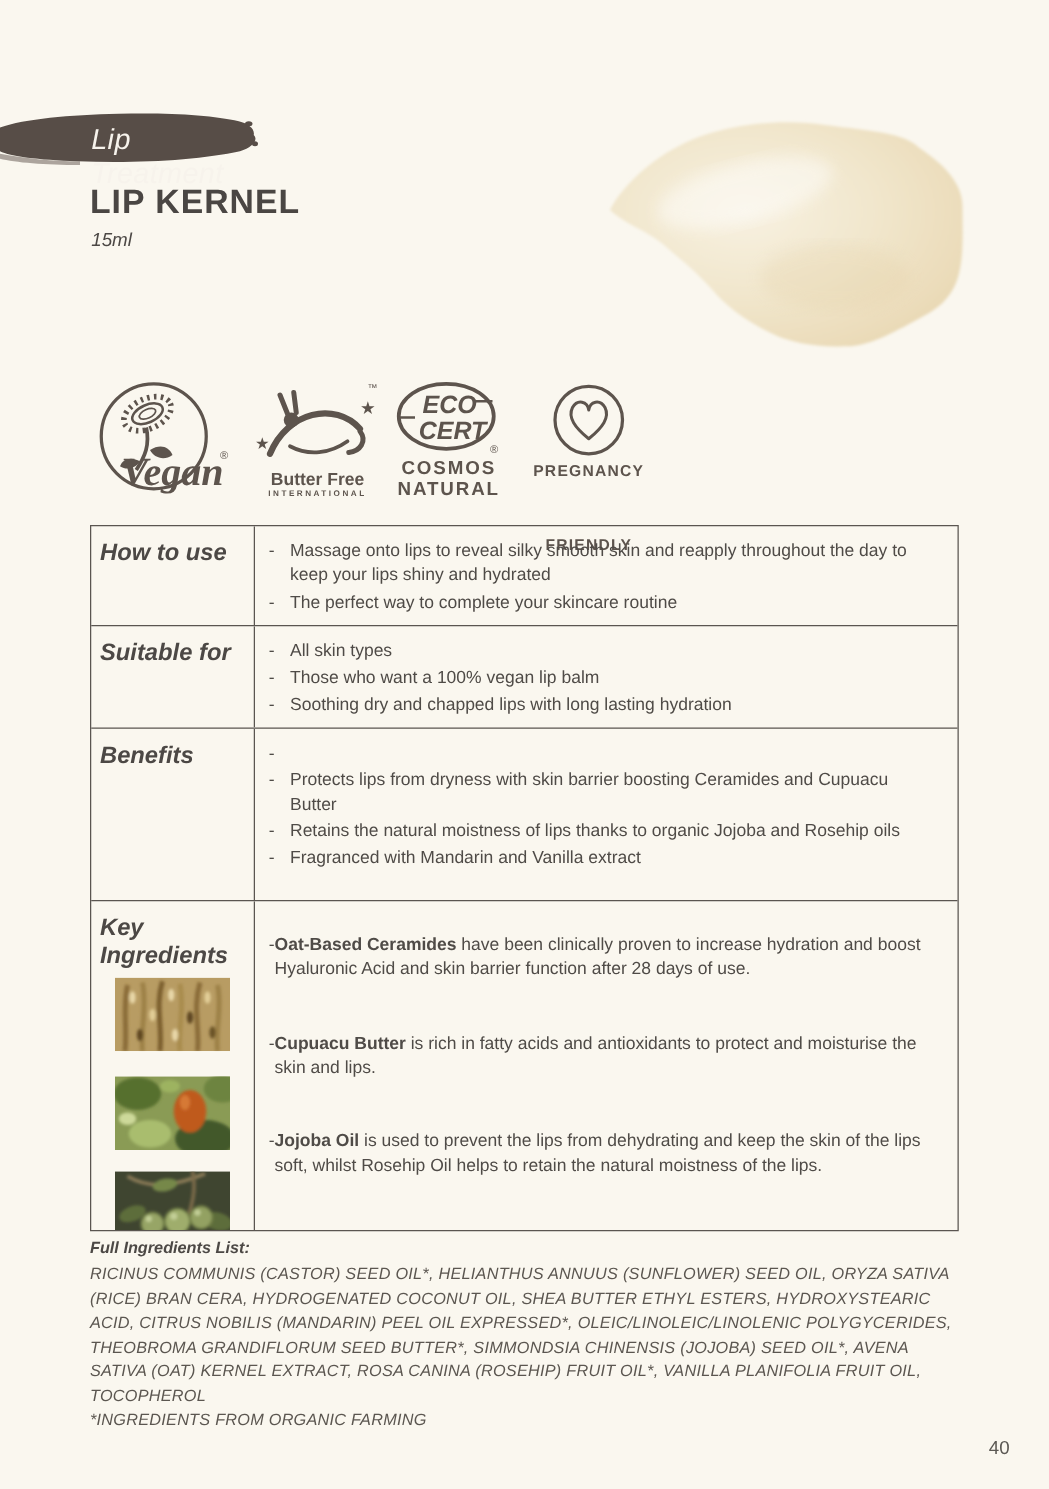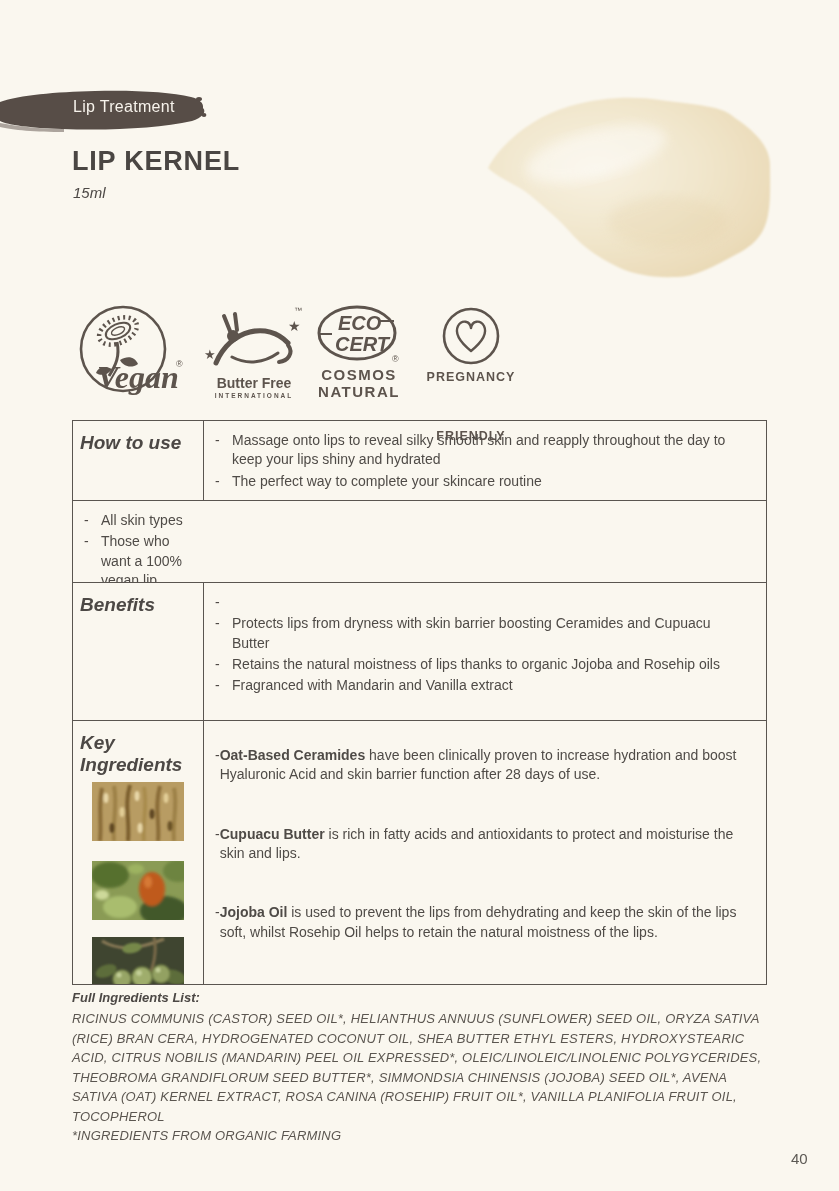--- a/index.html
+++ b/index.html
@@ -2,22 +2,22 @@
 <html><head>
 <meta charset="utf-8">
 <style>
   html,body{margin:0;padding:0;background:#faf7ef;}
   .page{position:relative;width:839px;height:1191px;background:#faf7ef;overflow:hidden;
         font-family:"Liberation Sans",sans-serif;color:#4c4845;}
 
   
   .category-tag{position:absolute;left:0;top:88px;width:210px;height:46px;}
   .category-tag svg{position:absolute;left:0;top:0;}
-  .tag-label{position:absolute;left:73px;top:10px;color:#f7f3ec;
-             font-size:16px;letter-spacing:.3px;text-align:center;}
+  .tag-label{position:absolute;left:73px;top:10px;color:#f7f3ec;font-style:italic;
+             font-size:23px;letter-spacing:.3px;}
 
   
   .product-title{position:absolute;left:72px;top:146px;font-size:27px;font-weight:700;
                  letter-spacing:.8px;color:#4a4643;}
   .product-size{position:absolute;left:73px;top:184px;font-style:italic;font-size:15px;}
   .product-desc{position:absolute;left:72px;top:225px;width:404px;font-style:italic;
                 font-size:19px;line-height:27px;color:#4e4a46;}
 
   
   .swatch{position:absolute;left:478px;top:92px;}
@@ -158,20 +158,21 @@
             <span>Massage onto lips to reveal silky smooth skin and reapply throughout the day to keep your lips shiny and hydrated</span>
           </div>
         <div class="bullet">
             <span class="dash">-</span>
             <span>The perfect way to complete your skincare routine</span>
           </div>
       </div>
     </div>
 
     <div class="trow r2">
+      <div class="thead-cell">Suitable for</div>
       <div class="tbody-cell">
         <div class="bullet">
             <span class="dash">-</span>
             <span>All skin types</span>
           </div>
         <div class="bullet">
             <span class="dash">-</span>
             <span>Those who want a 100% vegan lip balm</span>
           </div>
         <div class="bullet">

